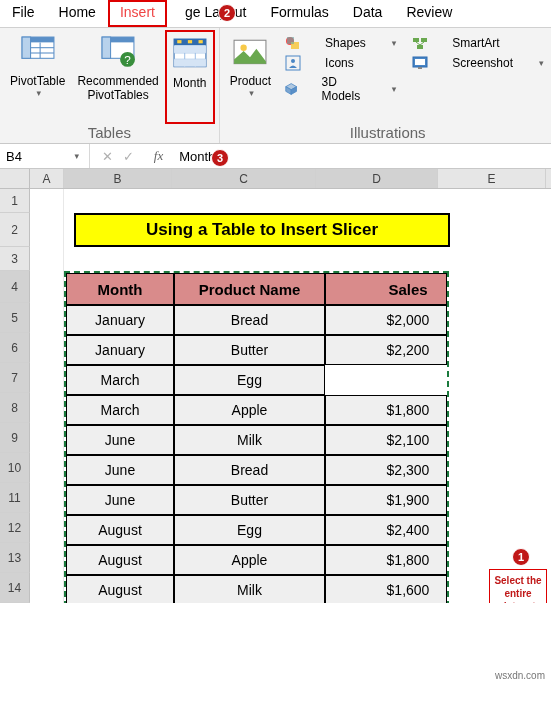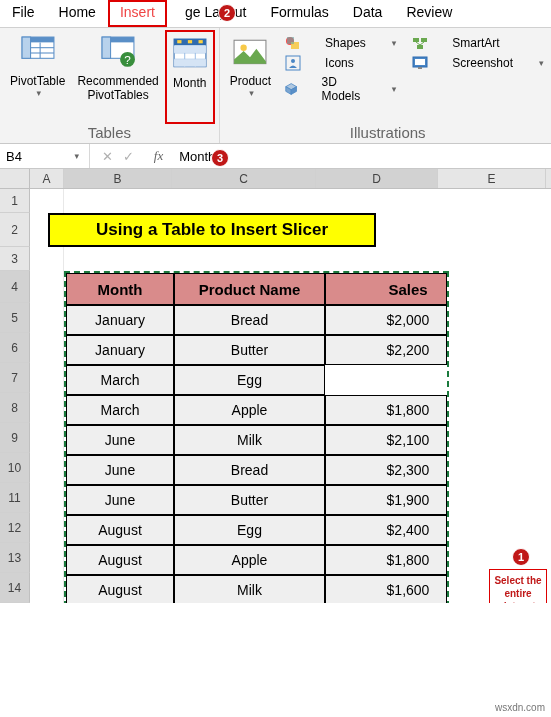--- a/index.html
+++ b/index.html
@@ -50,36 +50,36 @@
 .rowheads { width: 30px; background: #e6e6e6; display: flex; flex-direction: column; }
 .rh { height: 30px; border-bottom: 1px solid #d0d0d0; border-right: 1px solid #c0c0c0; font-size: 12px; color: #444; text-align: center; line-height: 30px; }
 .rh.sel { background: #d2d2d2; }
 .rh.r1 { height: 24px; line-height: 24px; }
 .rh.r2 { height: 34px; line-height: 34px; }
 .rh.r3 { height: 24px; line-height: 24px; }
 .cells { position: relative; flex: 1; }
 .colA { position:absolute; width:34px; left:0; top:0; bottom:0; border-right:1px solid #e8e8e8;}
 
 
-.title-banner { position: absolute; left: 18px; top: 24px; width: 328px; height: 34px; background: #ffff00; border: 2px solid #000; display: flex; align-items: center; justify-content: center; font-weight: bold; font-size: 17px; }
+.title-banner { position: absolute; left: 44px; top: 24px; width: 376px; height: 34px; background: #ffff00; border: 2px solid #000; display: flex; align-items: center; justify-content: center; font-weight: bold; font-size: 17px; }
 
 
 .data-table { position: absolute; left: 34px; top: 82px; border: 2px dashed #1a7a3d; }
 .data-table .trow { display: flex; }
 .tcell { border: 1px solid #000; display: flex; align-items: center; justify-content: center; font-size: 14px; height: 30px; }
 .tcell.hd { background: #d98b8b; font-weight: bold; font-size: 15px; height: 32px; }
 .tcell.c0 { width: 108px; }
 .tcell.c1 { width: 151px; }
 .tcell.c2 { width: 122px; padding-left: 44px; }
 .trow.body .tcell { background: #efefef; }
 
 
 .annot { position: absolute; right: 4px; top: 400px; width: 58px; border: 1.5px solid #d00; font-size: 10px; color: #c01818; text-align: center; padding: 4px 2px; line-height: 1.3; font-weight: bold; }
 
-.watermark { position: absolute; right: 6px; top: 702px; font-size: 10px; color: #777; }
+.watermark { position: absolute; right: 6px; top: 670px; font-size: 10px; color: #777; }
 </style>
 </head>
 <body>
 
 <div class="ribbon-tabs">
   <div class="ribbon-tab">File</div>
   <div class="ribbon-tab">Home</div>
   <div class="ribbon-tab active highlighted">Insert</div>
   <div class="ribbon-tab" style="padding-left:18px">ge Layout</div>
   <div class="ribbon-tab">Formulas</div>

